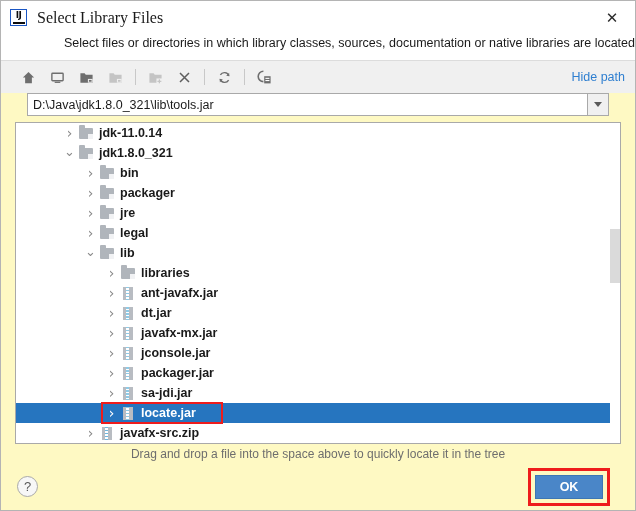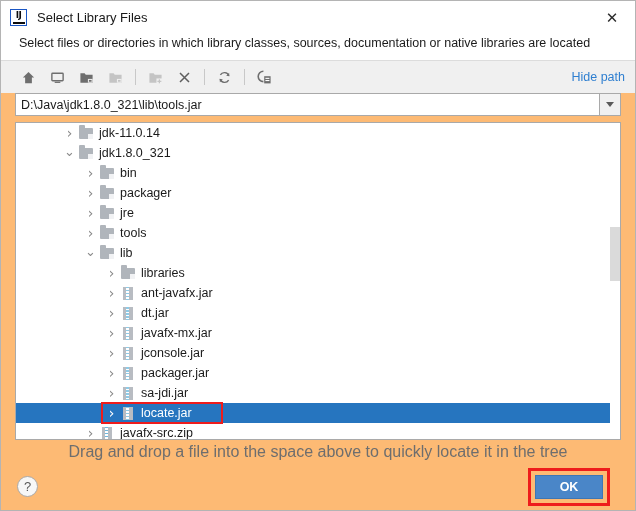--- a/index.html
+++ b/index.html
@@ -6,21 +6,21 @@
   html, body {
     margin: 0; padding: 0;
     width: 636px; height: 511px;
     background: #f0f0f0;
     font-family: "Liberation Sans", sans-serif;
     overflow: hidden;
   }
   .dialog {
     position: relative;
     width: 636px; height: 511px;
-    background: #fdba74;
+    background: #fef9c3;
     border: 1px solid #b4b4b4;
     display: flex;
     flex-direction: column;
   }
 
   
   .titlebar {
     height: 33px;
     background: #ffffff;
     display: flex;
@@ -45,39 +45,41 @@
     margin-top: 1px;
     letter-spacing: -0.5px;
   }
   .app-icon .bar {
     position: absolute;
     left: 1.5px; right: 1.5px; bottom: 1.5px;
     height: 2px;
     background: #0d0d0d;
   }
   .title-text {
-    font-size: 13px;
+    font-size: 16px;
     color: #1a1a1a;
     margin-left: 10px;
+    font-family: Liberation Serif, serif;
   }
   .close-btn {
     margin-left: auto;
     width: 46px; height: 33px;
     display: flex; align-items: center; justify-content: center;
     font-size: 15px;
     color: #2b2b2b;
     font-family: "DejaVu Sans", sans-serif;
   }
 
   
   .subtitle-wrap {
     background: #ffffff;
     padding: 2px 0 10px 18px;
     border-bottom: 1px solid #dcdcdc;
     flex: 0 0 auto;
+    text-align: right;
   }
   .subtitle {
     font-size: 12.5px;
     color: #1a1a1a;
   }
 
   
   .toolbar {
     height: 32px;
     display: flex;
@@ -98,21 +100,21 @@
   }
   .hide-path {
     margin-left: auto;
     color: #2f7fd0;
     font-size: 12.5px;
   }
 
   
   .pathrow {
     display: flex;
-    padding: 0 14px;
+    padding: 0 26px;
     flex: 0 0 auto;
     margin-bottom: 6px;
   }
   .path-input {
     flex: 1 1 auto;
     height: 23px;
     border: 1px solid #a9a9a9;
     background: #fff;
     display: flex;
     align-items: center;
@@ -214,21 +216,21 @@
     background: #b8bcc2;
     position: relative;
   }
   .zip-ico::after {
     content: "";
     position: absolute;
     left: 3px; top: 0; width: 3px; height: 13px;
     background: repeating-linear-gradient(to bottom,
       #6fb6dd 0px, #6fb6dd 1.5px, #ffffff 1.5px, #ffffff 3px);
   }
-  .label { padding-left: 4px; }
+  .label { padding-left: 4px; font-weight: bold; }
 
   
   .red-box {
     position: absolute;
     border: 2px solid #ee1c1c;
     pointer-events: none;
   }
 
   
   .vscroll {
@@ -240,21 +242,21 @@
   .vthumb {
     position: absolute;
     left: 0; width: 10px;
     background: #dadada;
   }
 
   
   .hint {
     flex: 0 0 auto;
     text-align: center;
-    font-size: 16px;
+    font-size: 12px;
     color: #6e6e6e;
     padding: 3px 0 2px 0;
   }
 
   
   .footer {
     flex: 0 0 auto;
     height: 47px;
     display: flex;
     align-items: center;
@@ -434,21 +436,21 @@
           <span class="ico">
             <span class="folder-ico"></span>
           </span>
           <span class="label">jre</span>
         </div>
         <div class="row" style="padding-left: 67px;">
           <span class="twisty" style="font-size: 14px;">›</span>
           <span class="ico">
             <span class="folder-ico"></span>
           </span>
-          <span class="label">tools</span>
+          <span class="label">legal</span>
         </div>
         <div class="row" style="padding-left: 67px;">
           <span class="twisty" style="font-size: 13px; margin-top: -4px;">⌄</span>
           <span class="ico">
             <span class="folder-ico"></span>
           </span>
           <span class="label">lib</span>
         </div>
         <div class="row" style="padding-left: 88px;">
           <span class="twisty" style="font-size: 14px;">›</span>

